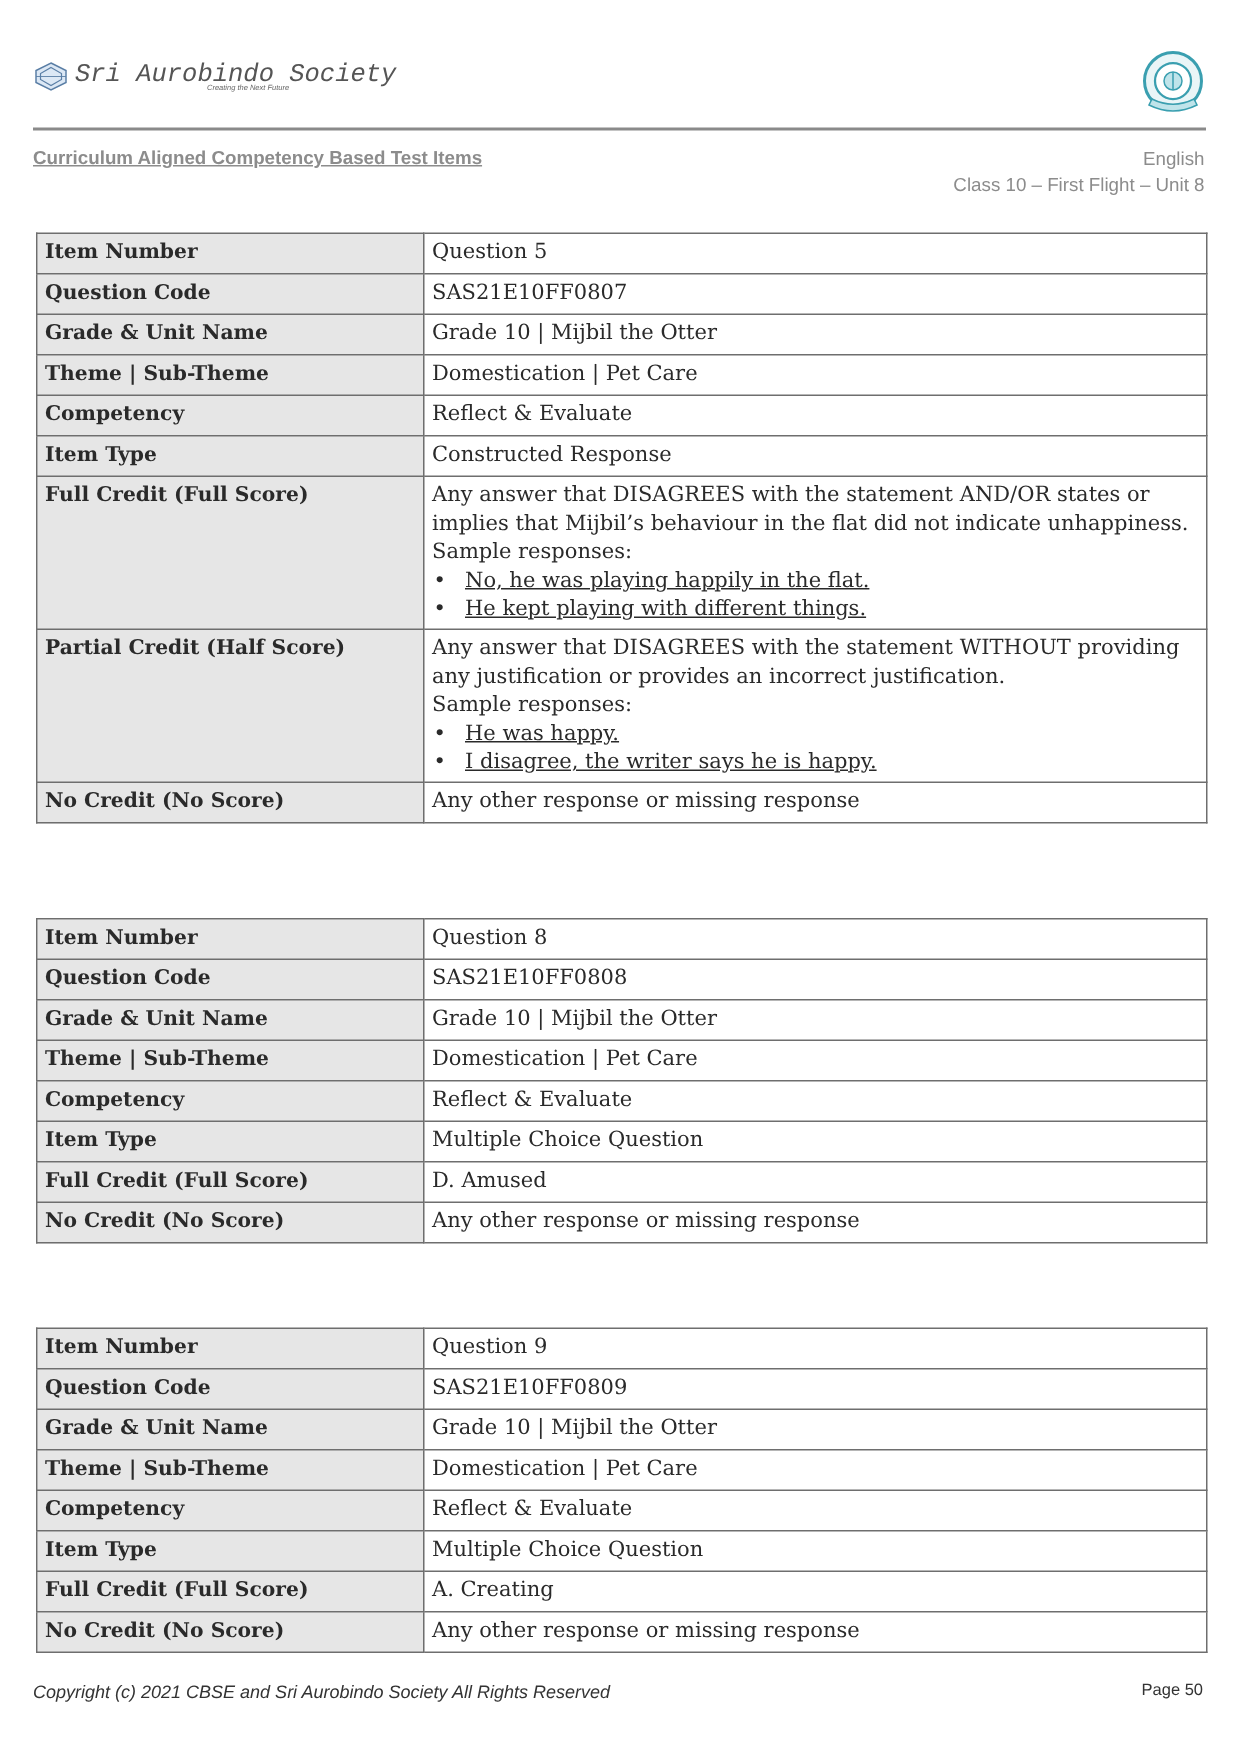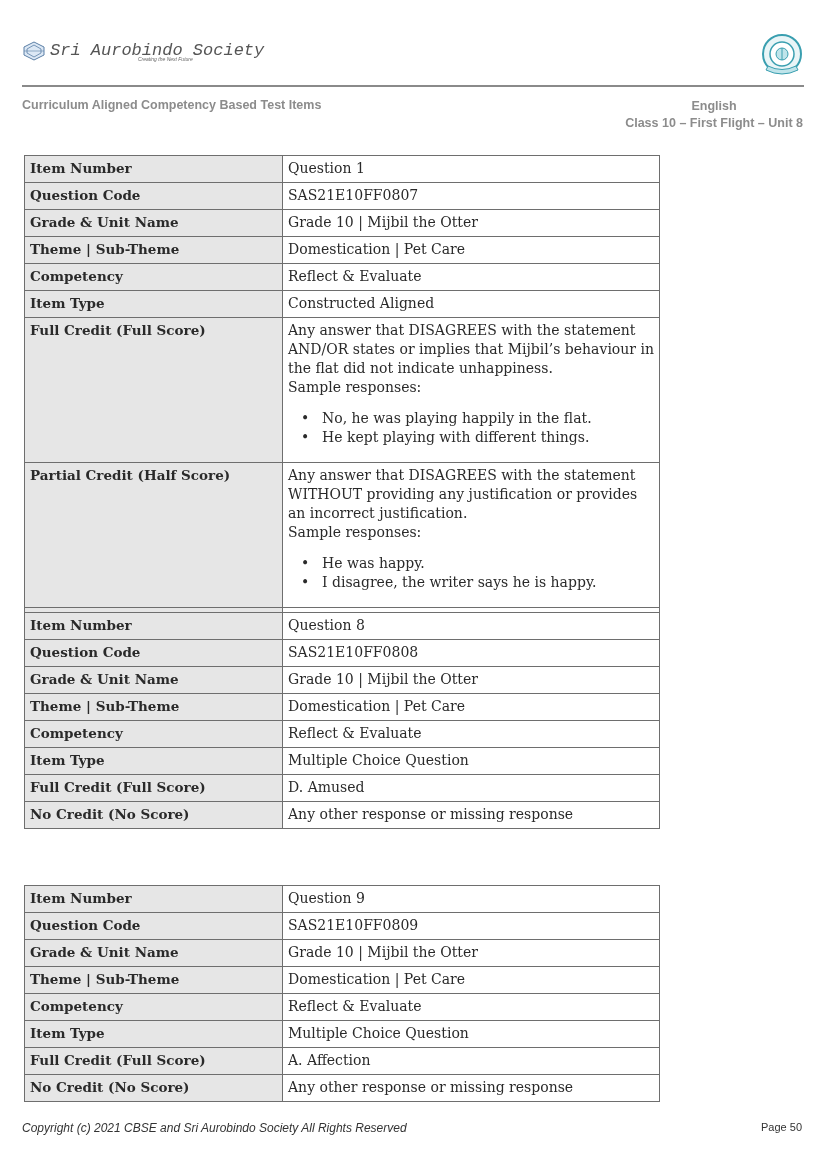--- a/index.html
+++ b/index.html
@@ -7,34 +7,34 @@
     width: 827px; height: 1169px; background: #ffffff; position: relative;
     font-family: "DejaVu Serif", "Liberation Serif", serif; color: #2b2b2b;
     overflow: hidden;
   }
   .logo-left { position: absolute; left: 22px; top: 36px; height: 30px; display: flex; align-items: center; }
   .logo-mark { width: 24px; height: 20px; }
   .logo-text { margin-left: 4px; font-family: Liberation Mono, monospace; font-style: italic; font-size: 17px; color: #555; line-height: 16px; }
   .logo-tag { position: absolute; left: 116px; top: 20px; font-size: 5px; color: #666; font-style: italic; font-family: "Liberation Sans", sans-serif; white-space: nowrap; }
   .logo-right { position: absolute; left: 758px; top: 32px; width: 48px; height: 48px; }
   .header-rule { position: absolute; left: 22px; top: 85px; width: 782px; height: 2px; background: #8a8a8a; }
-  .hdr-left { position: absolute; left: 22px; top: 98px; font-family: "Liberation Sans", sans-serif; font-size: 12.5px; font-weight: bold; color: #8c8c8c; }
-  .hdr-right { position: absolute; right: 24px; top: 98px; text-align: center; font-family: "Liberation Sans", sans-serif; font-size: 12.5px; font-weight: bold; color: #8c8c8c; line-height: 17px; }
+  .hdr-left { position: absolute; left: 22px; top: 98px; font-family: "Liberation Sans", sans-serif; font-size: 12.5px; font-weight: bold; color: #8c8c8c; text-decoration: underline; }
+  .hdr-right { position: absolute; right: 24px; top: 98px; text-align: right; font-family: "Liberation Sans", sans-serif; font-size: 12.5px; font-weight: normal; color: #8c8c8c; line-height: 17px; }
 
   table.item {
-    position: absolute; left: 24px; width: 636px; border-collapse: collapse;
+    position: absolute; left: 24px; width: 781px; border-collapse: collapse;
     font-family: "DejaVu Serif", "Liberation Serif", serif; font-size: 14px;
     border: 1.5px solid #555;
   }
   table.item td { border: 1px solid #6e6e6e; padding: 3px 5px 3px 5px; vertical-align: top; line-height: 19px; color: #2a2a2a; }
   table.item td.lbl { width: 247px; background: #e6e6e6; font-weight: bold; font-size: 13.5px; }
   table.item td.val { background: #ffffff; }
   table.item tr.simple td { height: 20px; }
   .desc { display: block; }
-  ul.samples { margin: 12px; padding: 0; list-style: none; }
+  ul.samples { margin: 0; padding: 0; list-style: none; text-decoration: underline; }
   ul.samples li { position: relative; padding-left: 22px; }
   ul.samples li::before { content: "\2022"; position: absolute; left: 1px; top: 0; }
 
   .t1 { top: 155px; }
   .t2 { top: 612px; }
   .t3 { top: 885px; }
 
   .footer-left { position: absolute; left: 22px; top: 1121px; font-family: "Liberation Sans", sans-serif; font-style: italic; font-size: 12px; color: #333; }
   .footer-right { position: absolute; right: 25px; top: 1121px; font-family: "Liberation Sans", sans-serif; font-size: 11px; color: #333; }
 </style>
@@ -63,41 +63,41 @@
 <div class="hdr-left">Curriculum Aligned Competency Based Test Items</div>
 <div class="hdr-right">
   <div>English</div>
   <div>Class 10 – First Flight – Unit 8</div>
 </div>
 
 <table class="item t1">
   <tbody>
       <tr class="simple">
     <td class="lbl">Item Number</td>
-    <td class="val">Question 1</td>
+    <td class="val">Question 5</td>
   </tr>
   <tr class="simple">
     <td class="lbl">Question Code</td>
     <td class="val">SAS21E10FF0807</td>
   </tr>
   <tr class="simple">
     <td class="lbl">Grade &amp; Unit Name</td>
     <td class="val">Grade 10 | Mijbil the Otter</td>
   </tr>
   <tr class="simple">
     <td class="lbl">Theme | Sub-Theme</td>
     <td class="val">Domestication | Pet Care</td>
   </tr>
   <tr class="simple">
     <td class="lbl">Competency</td>
     <td class="val">Reflect &amp; Evaluate</td>
   </tr>
   <tr class="simple">
     <td class="lbl">Item Type</td>
-    <td class="val">Constructed Aligned</td>
+    <td class="val">Constructed Response</td>
   </tr>
   <tr>
     <td class="lbl">Full Credit (Full Score)</td>
     <td class="val">
       <span class="desc">Any answer that DISAGREES with the statement AND/OR states or implies that Mijbil’s behaviour in the flat did not indicate unhappiness.</span>
       <span class="desc">Sample responses:</span>
       <ul class="samples">
         <li>No, he was playing happily in the flat.</li>
         <li>He kept playing with different things.</li>
       </ul>
@@ -179,21 +179,21 @@
   <tr class="simple">
     <td class="lbl">Competency</td>
     <td class="val">Reflect &amp; Evaluate</td>
   </tr>
   <tr class="simple">
     <td class="lbl">Item Type</td>
     <td class="val">Multiple Choice Question</td>
   </tr>
   <tr class="simple">
     <td class="lbl">Full Credit (Full Score)</td>
-    <td class="val">A. Affection</td>
+    <td class="val">A. Creating</td>
   </tr>
   <tr class="simple">
     <td class="lbl">No Credit (No Score)</td>
     <td class="val">Any other response or missing response</td>
   </tr>
 </tbody>
   </table>
 
 <div class="footer-left">Copyright (c) 2021 CBSE and Sri Aurobindo Society All Rights Reserved</div>
 <div class="footer-right">Page 50</div>

